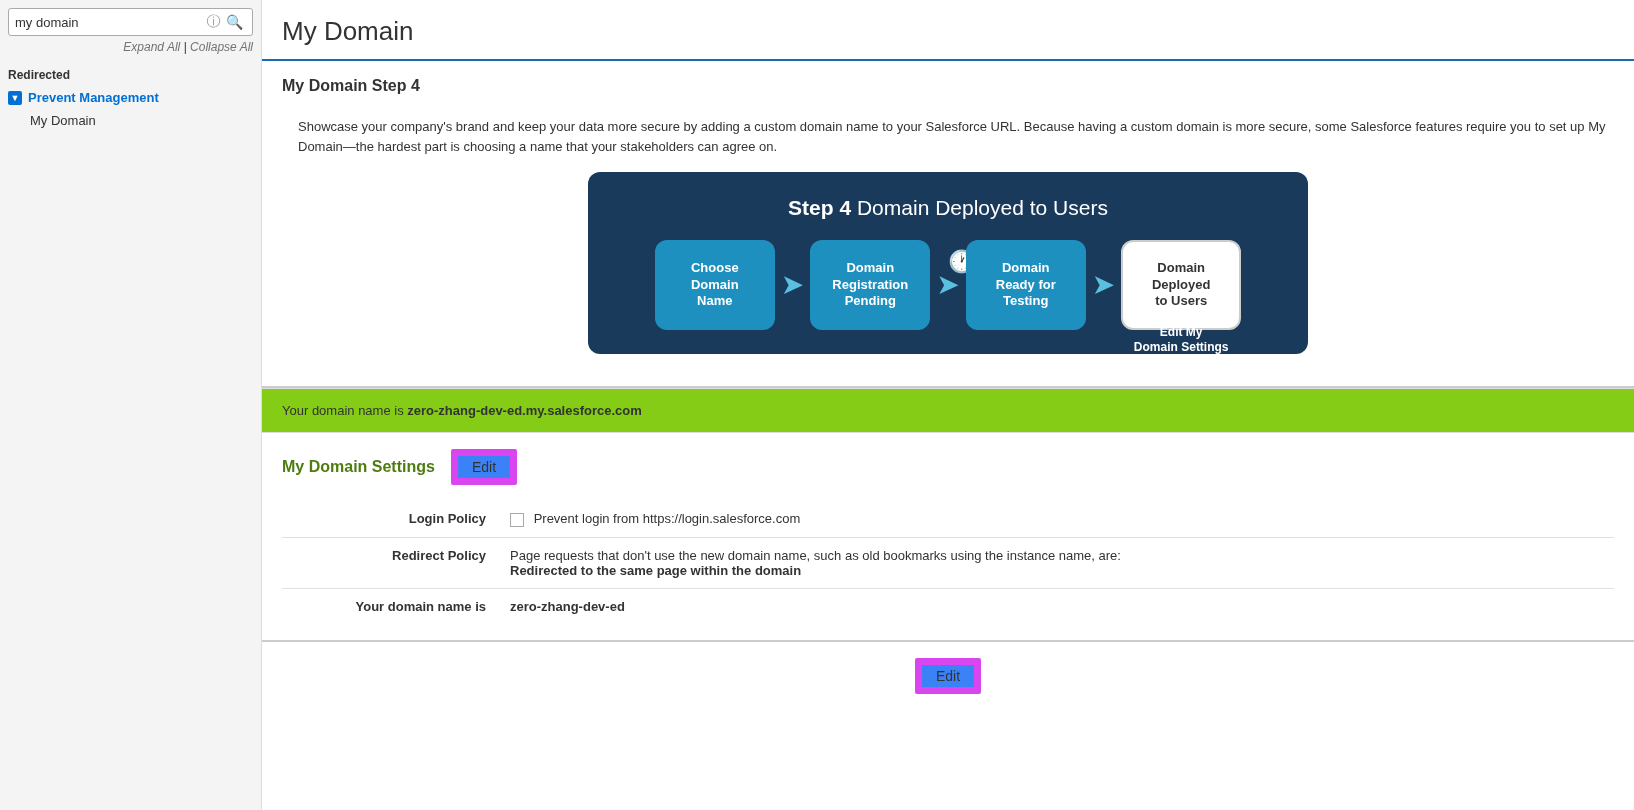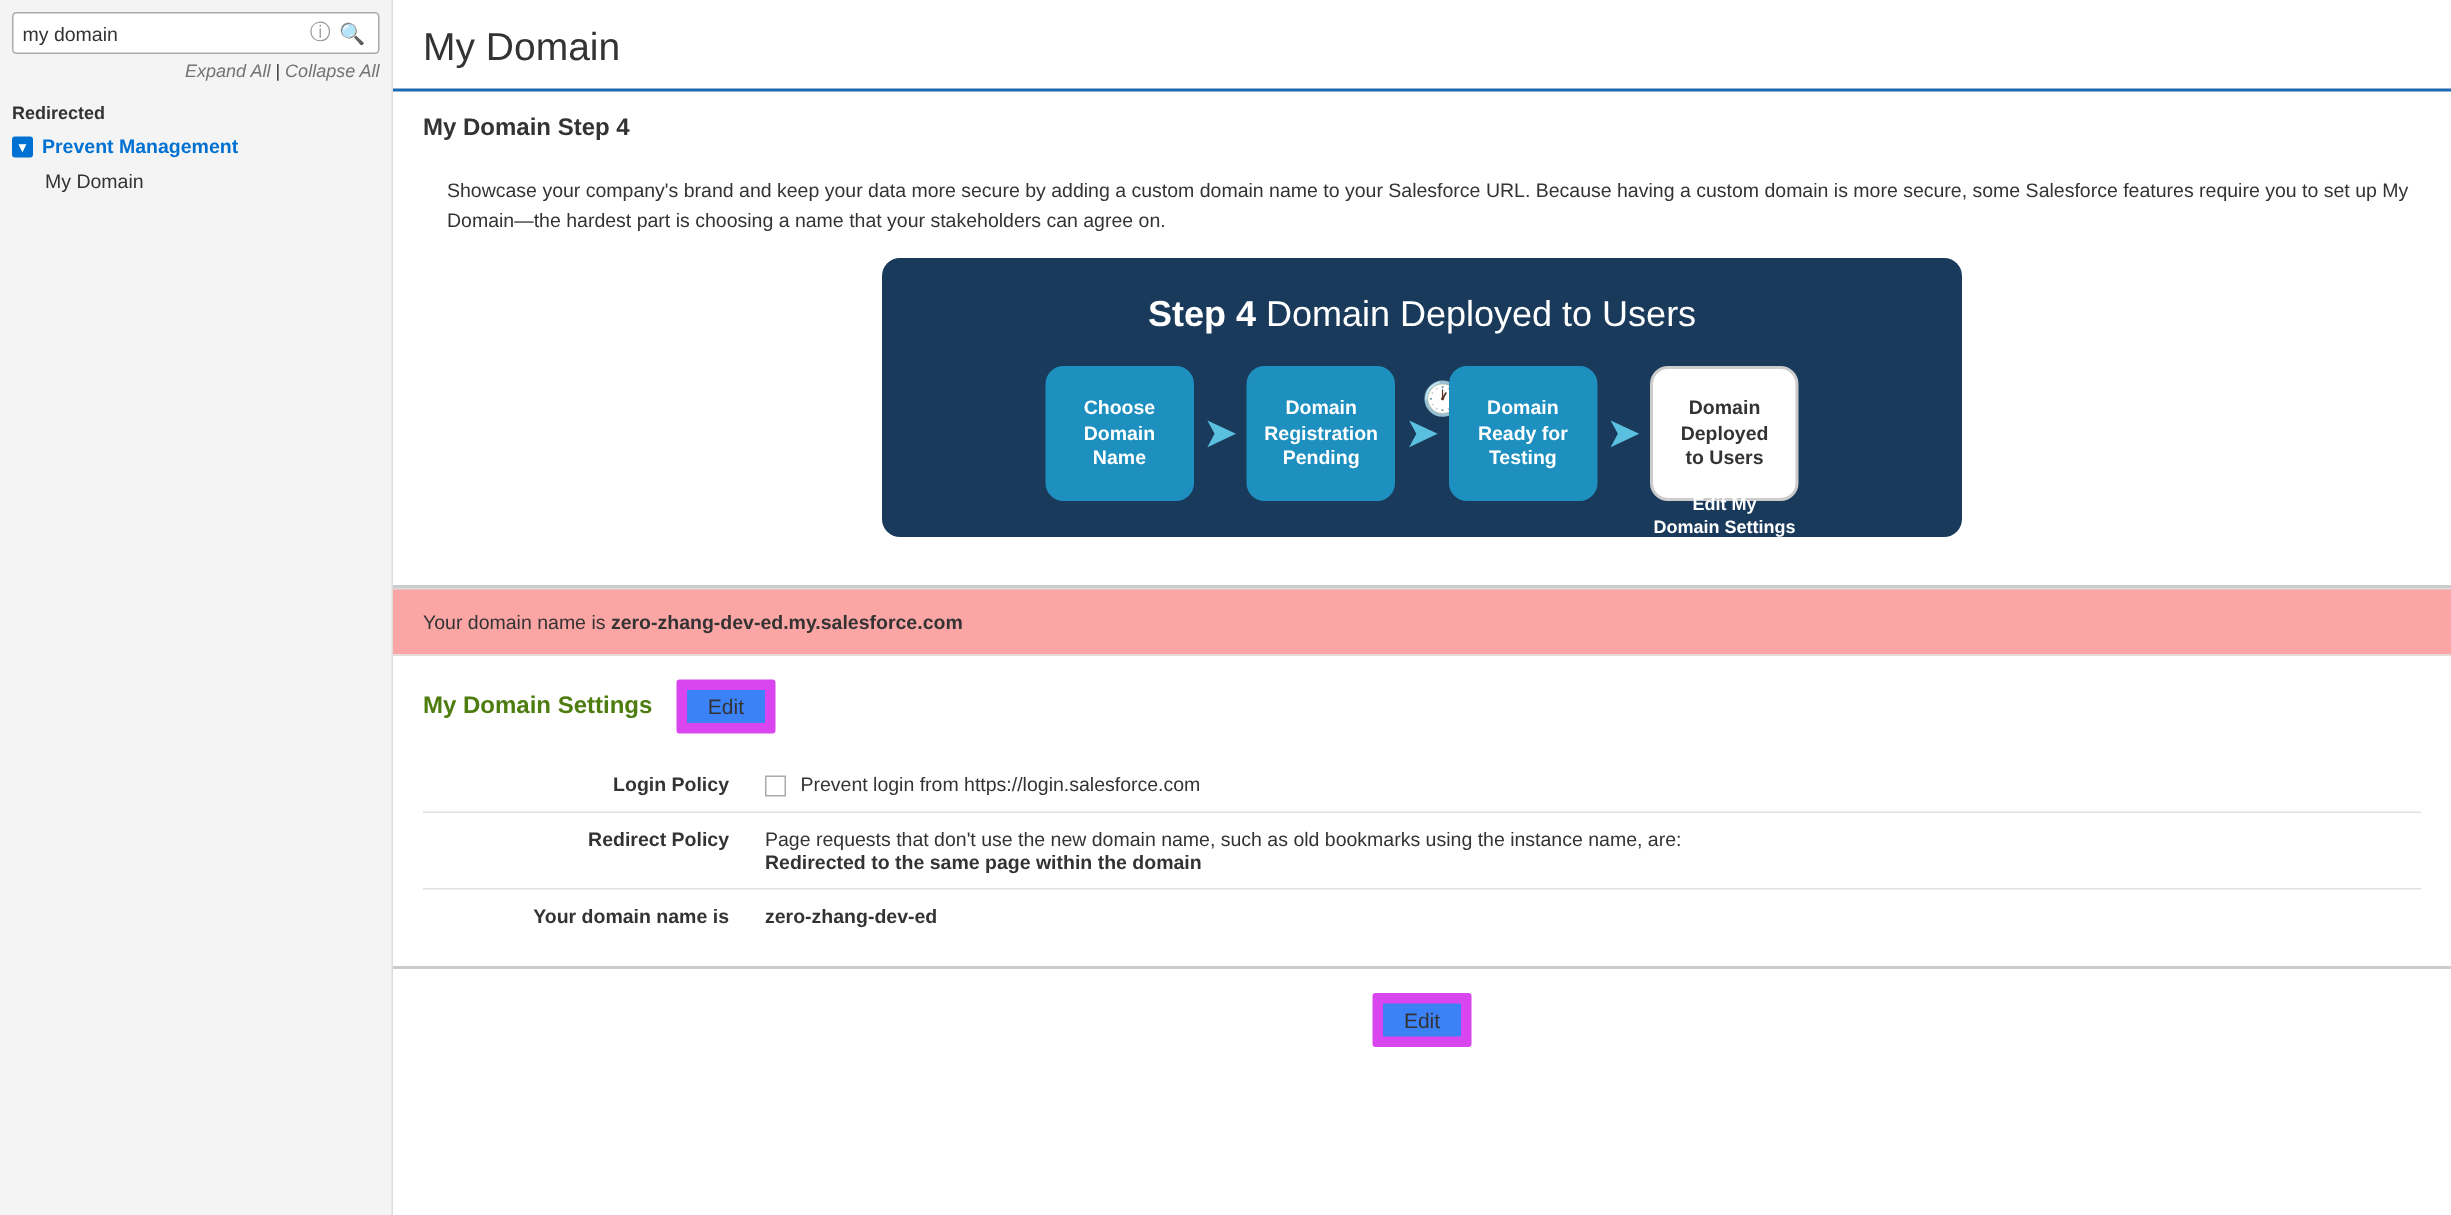--- a/index.html
+++ b/index.html
@@ -133,38 +133,38 @@
     
     .step-diagram {
       background: #1a3a5c;
       border-radius: 12px;
       padding: 24px 30px;
       max-width: 720px;
       margin: 0 auto 16px auto;
     }
     .step-diagram-title {
       color: #fff;
-      font-size: 24px;
+      font-size: 21px;
       font-weight: normal;
       text-align: center;
       margin-bottom: 20px;
     }
     .step-diagram-title strong {
       font-weight: bold;
     }
     .steps-row {
       display: flex;
       align-items: center;
       justify-content: center;
       gap: 0;
     }
     .step-box {
       background: #1e90c0;
       border-radius: 12px;
-      width: 99px;
+      width: 120px;
       height: 90px;
       display: flex;
       align-items: center;
       justify-content: center;
       text-align: center;
       color: #fff;
       font-size: 13px;
       font-weight: bold;
       line-height: 1.3;
       padding: 8px;
@@ -199,21 +199,21 @@
     }
     .clock-icon {
       position: absolute;
       top: -22px;
       right: -10px;
       font-size: 22px;
     }
 
     
     .domain-info {
-      background: #fca5a5;
+      background: #84cc16;
       border-top: 1px solid #ddd;
       padding: 14px 20px;
       font-size: 13px;
       border-bottom: 1px solid #ddd;
     }
 
     
     .settings-section {
       padding: 16px 20px;
       border-bottom: 2px solid #ccc;

